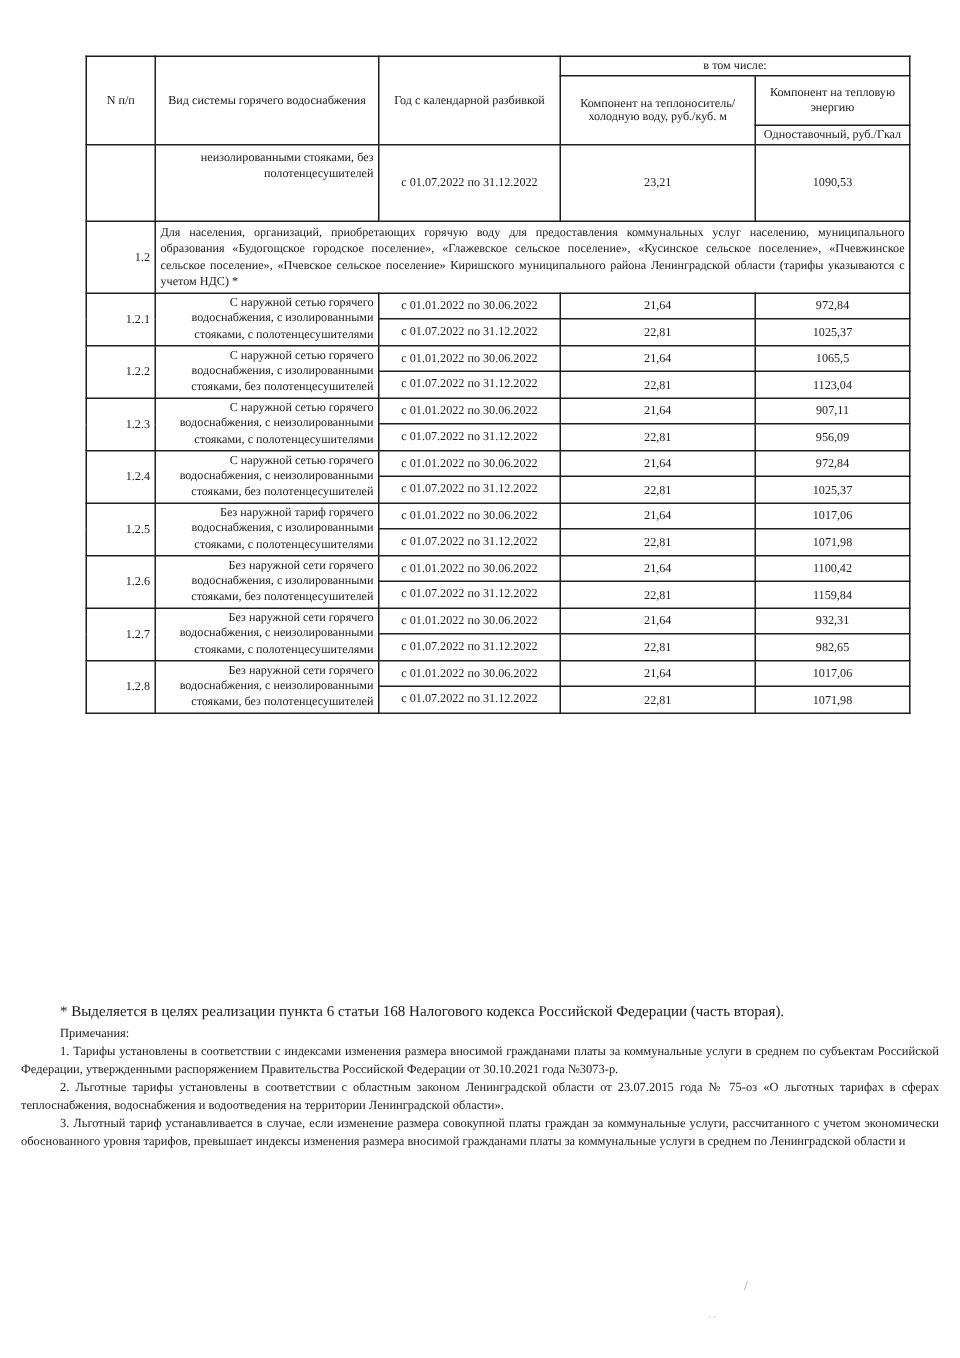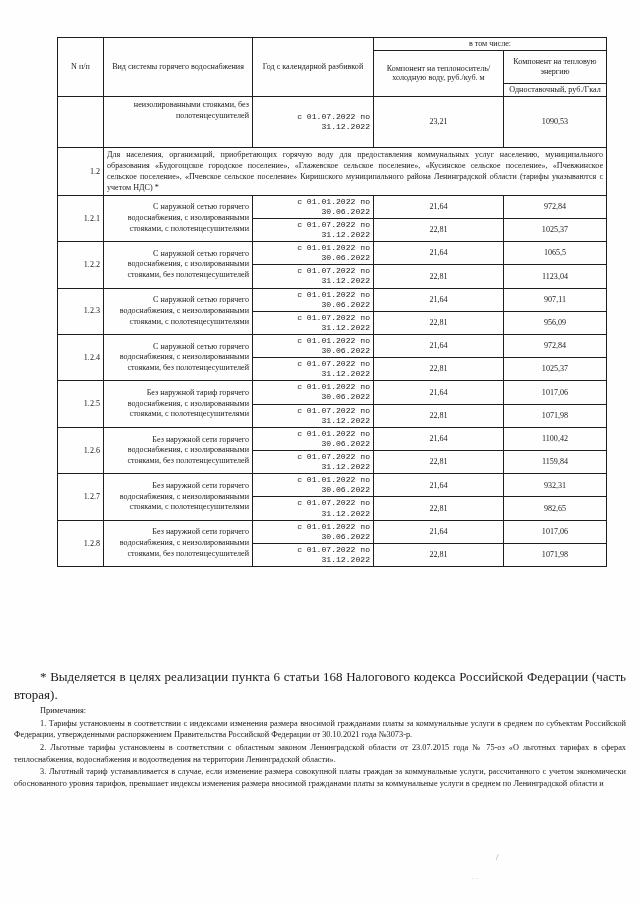--- a/index.html
+++ b/index.html
@@ -56,24 +56,23 @@
     text-align: right;
     vertical-align: middle;
   }
   .cell-desc {
     text-align: right;
     vertical-align: middle;
     line-height: 1.32;
     padding-left: 4px;
   }
   .cell-year {
-    text-align: right;
+    text-align: center;
     vertical-align: middle;
     line-height: 1.25;
-    font-family: Liberation Mono, monospace;
   }
   .cell-val {
     text-align: center;
     vertical-align: middle;
   }
   .cell-wide {
     text-align: justify;
     vertical-align: middle;
     line-height: 1.38;
     padding: 2px 5px 2px 4px;
@@ -96,21 +95,21 @@
     text-align-last: left;
   }
   .notes p {
     margin: 0 0 0.5px 0;
     text-indent: 26px;
   }
   .note-label {
     text-indent: 26px;
   }
   .asterisk {
-    font-size: 13px;
+    font-size: 10px;
   }
   .smudge {
     position: absolute;
     color: #9a9a9a;
     font-size: 9px;
     font-family: "Liberation Serif", serif;
   }
 </style>
 </head>
 <body>

